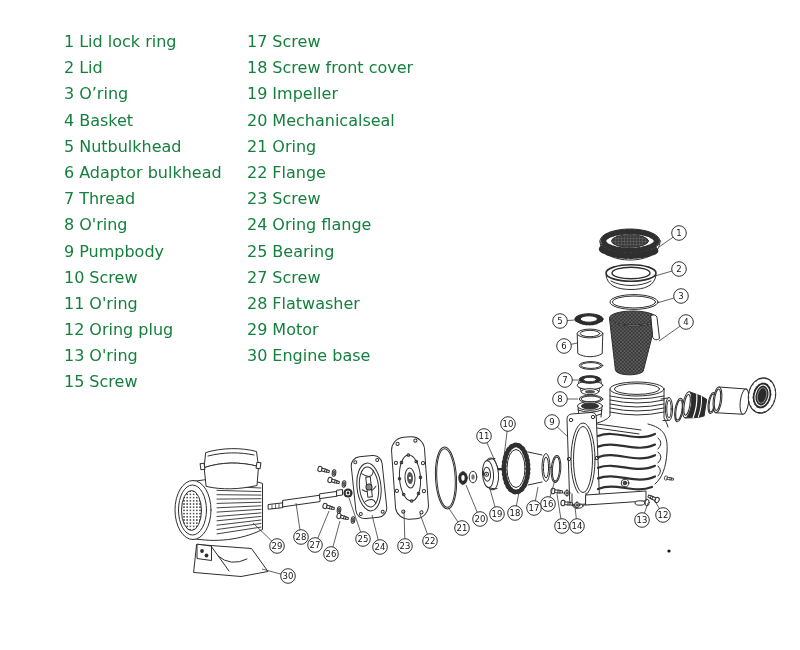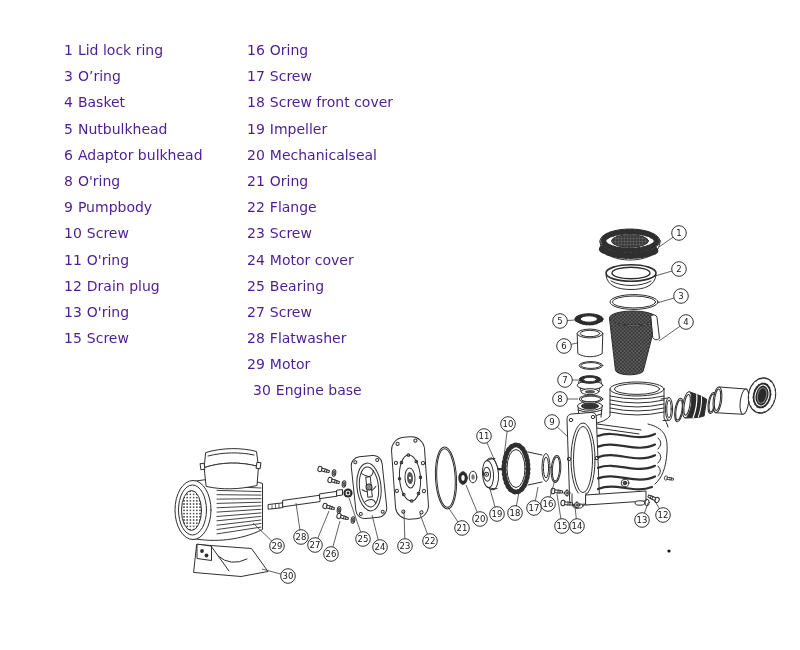--- a/index.html
+++ b/index.html
@@ -1,56 +1,57 @@
 <!DOCTYPE html>
 <html><head>
 <meta charset="utf-8">
 <style>
   html,body{margin:0;padding:0;background:#fff;}
   .stage{position:relative;width:800px;height:650px;background:#fff;overflow:hidden;
          font-family:"DejaVu Sans",sans-serif;}
-  .col{position:absolute;top:29px;color:#4c1d95;font-size:14px;margin-top:8px;}
+  .col{position:absolute;top:29px;color:#15803d;font-size:16px;}
   .col .row{height:26.2px;line-height:26.2px;white-space:pre;}
   .col .row .nm{margin-left:5px;}
   .col-left{left:64px;}
   .col-right{left:247px;}
   .col-right .row:nth-child(14){padding-left:6px;}
   svg text.co{font-family:"DejaVu Sans",sans-serif;font-size:8.5px;fill:#161616;
               text-anchor:middle;stroke:none;}
 </style>
 </head>
 <body>
 
 <div class="stage">
 
   <div class="col col-left">
     <div class="row"><span>1</span><span class="nm">Lid lock ring</span></div>
+    <div class="row"><span>2</span><span class="nm">Lid</span></div>
     <div class="row"><span>3</span><span class="nm">O’ring</span></div>
     <div class="row"><span>4</span><span class="nm">Basket</span></div>
     <div class="row"><span>5</span><span class="nm">Nutbulkhead</span></div>
     <div class="row"><span>6</span><span class="nm">Adaptor bulkhead</span></div>
+    <div class="row"><span>7</span><span class="nm">Thread</span></div>
     <div class="row"><span>8</span><span class="nm">O'ring</span></div>
     <div class="row"><span>9</span><span class="nm">Pumpbody</span></div>
     <div class="row"><span>10</span><span class="nm">Screw</span></div>
     <div class="row"><span>11</span><span class="nm">O'ring</span></div>
-    <div class="row"><span>12</span><span class="nm">Drain plug</span></div>
+    <div class="row"><span>12</span><span class="nm">Oring plug</span></div>
     <div class="row"><span>13</span><span class="nm">O'ring</span></div>
     <div class="row"><span>15</span><span class="nm">Screw</span></div>
   </div>
 
   <div class="col col-right">
-    <div class="row"><span>16</span><span class="nm">Oring</span></div>
     <div class="row"><span>17</span><span class="nm">Screw</span></div>
     <div class="row"><span>18</span><span class="nm">Screw front cover</span></div>
     <div class="row"><span>19</span><span class="nm">Impeller</span></div>
     <div class="row"><span>20</span><span class="nm">Mechanicalseal</span></div>
     <div class="row"><span>21</span><span class="nm">Oring</span></div>
     <div class="row"><span>22</span><span class="nm">Flange</span></div>
     <div class="row"><span>23</span><span class="nm">Screw</span></div>
-    <div class="row"><span>24</span><span class="nm">Motor cover</span></div>
+    <div class="row"><span>24</span><span class="nm">Oring flange</span></div>
     <div class="row"><span>25</span><span class="nm">Bearing</span></div>
     <div class="row"><span>27</span><span class="nm">Screw</span></div>
     <div class="row"><span>28</span><span class="nm">Flatwasher</span></div>
     <div class="row"><span>29</span><span class="nm">Motor</span></div>
     <div class="row"><span>30</span><span class="nm">Engine base</span></div>
   </div>
 
   <svg width="800" height="650" viewBox="0 0 800 650" style="position:absolute;left:0;top:0;">
     <defs>
       <pattern id="mesh" patternUnits="userSpaceOnUse" width="3.6" height="3.6">

